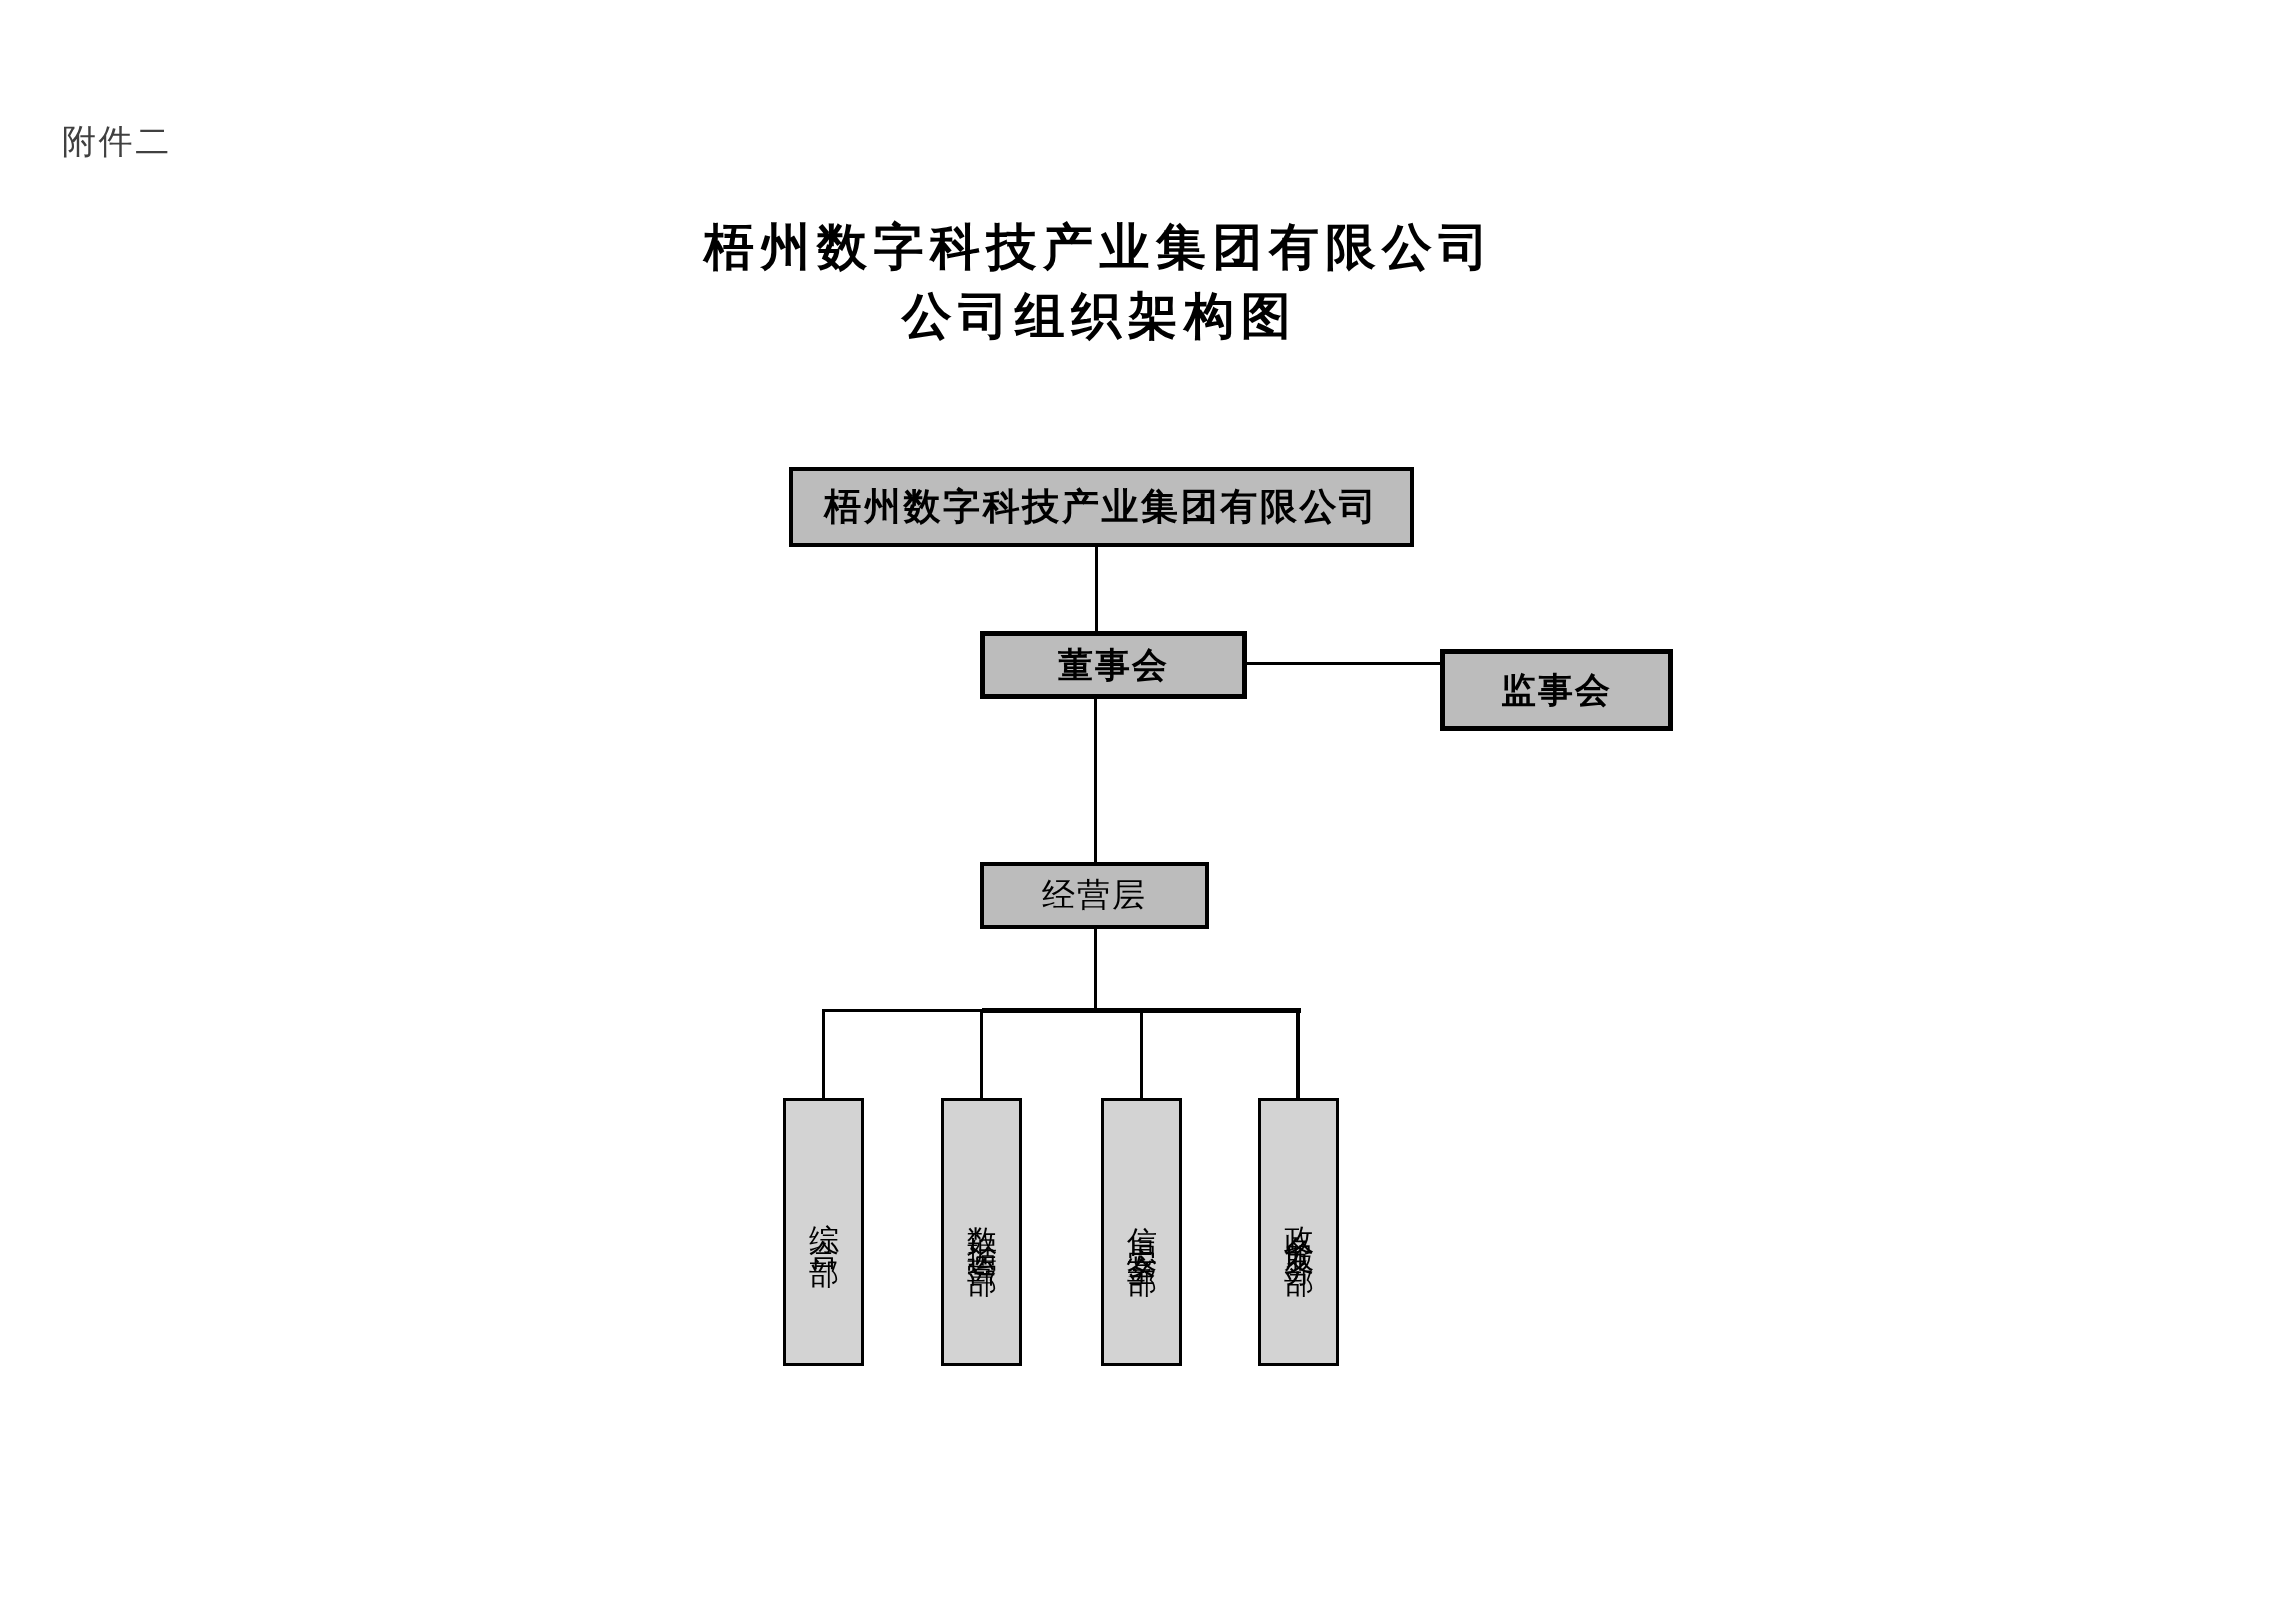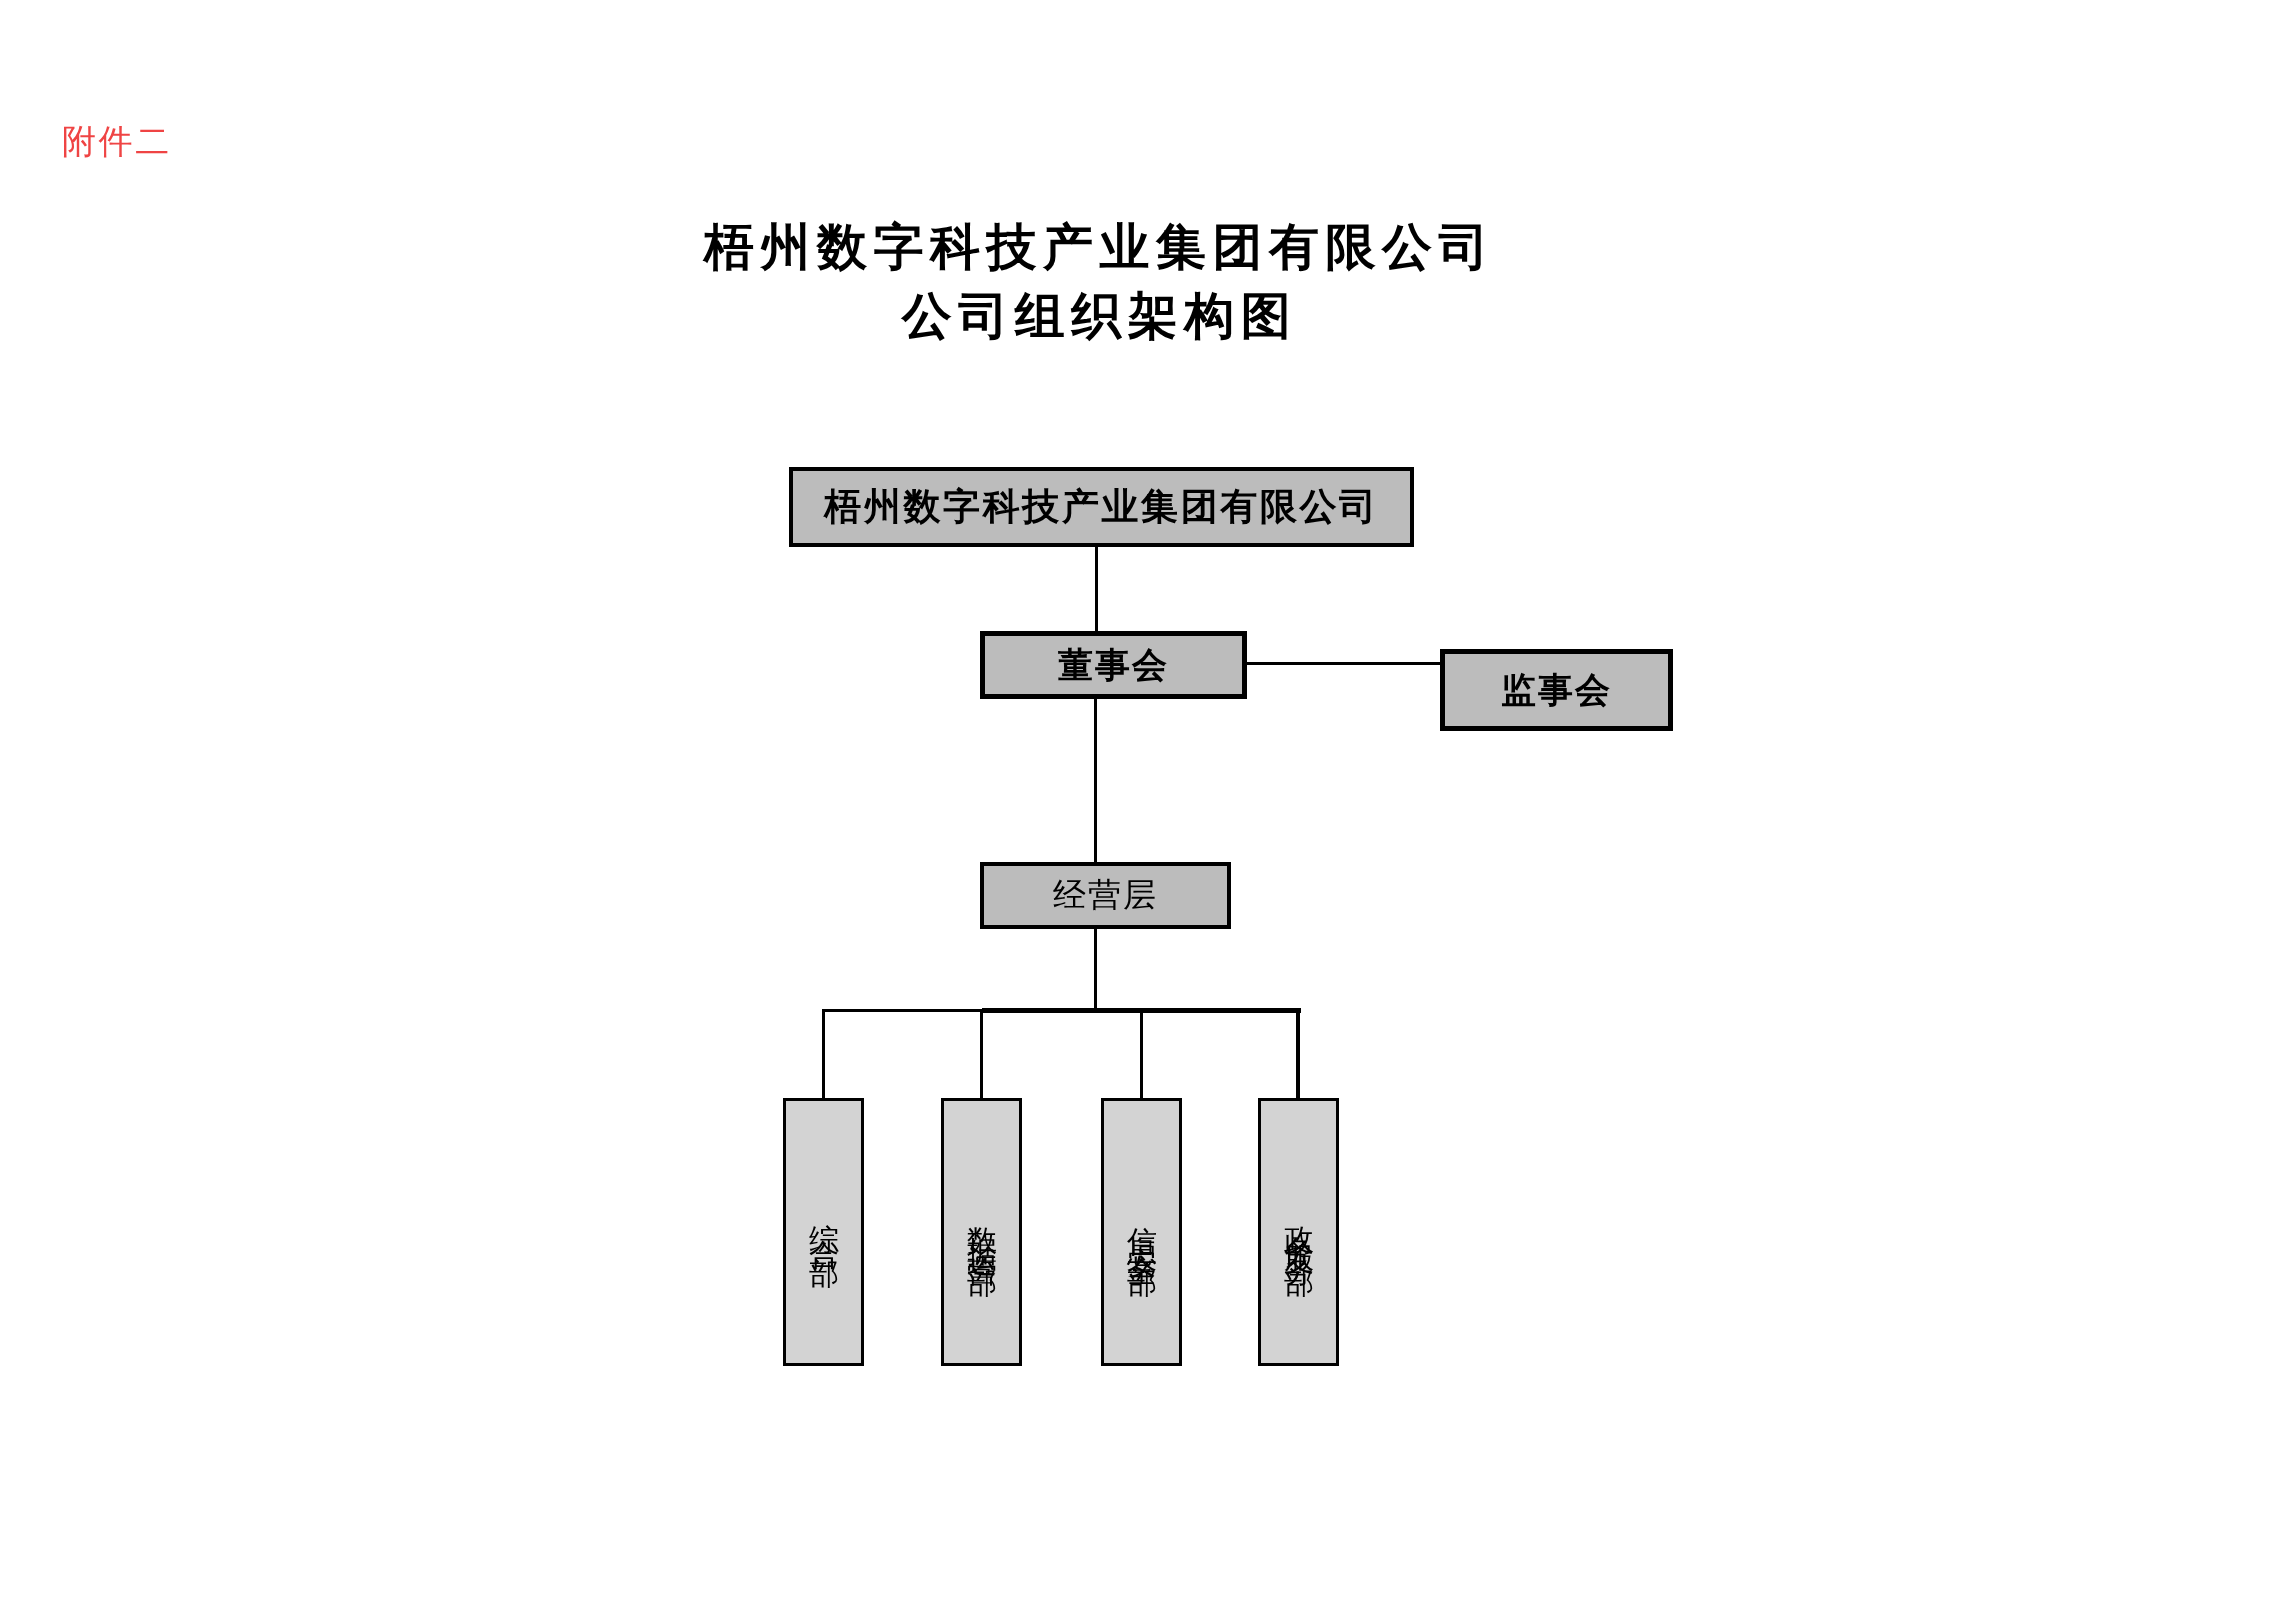--- a/index.html
+++ b/index.html
@@ -17,21 +17,21 @@
   }
 
   
   .attachment {
     position: absolute;
     left: 62px;
     top: 119px;
     font-family: "Liberation Serif", serif;
     font-size: 34px;
     letter-spacing: 2.6px;
-    color: #ef4444;
+    color: #404040;
   }
   .title {
     position: absolute;
     left: 0;
     top: 213px;
     width: 2199px;
     text-align: center;
     font-family: "Liberation Serif", serif;
     font-weight: bold;
     font-size: 50px;
@@ -58,21 +58,21 @@
   }
   .box-board {
     left: 980px; top: 631px; width: 267px; height: 68px;
     border-width: 5.2px; font-size: 35px; font-weight: bold; letter-spacing: 2px;
   }
   .box-supervisory {
     left: 1440px; top: 649px; width: 233px; height: 82px;
     border-width: 5.2px; font-size: 35px; font-weight: bold; letter-spacing: 2px;
   }
   .box-mgmt {
-    left: 980px; top: 862px; width: 251px; height: 67px;
+    left: 980px; top: 862px; width: 229px; height: 67px;
     font-size: 33px; letter-spacing: 2px;
   }
   .box-dept {
     top: 1098px; width: 81px; height: 268px;
     border-width: 3.3px; background: #d3d3d3; font-size: 30px;
   }
   .dept-1 { left: 783px; }
   .dept-2 { left: 941px; }
   .dept-3 { left: 1101px; }
   .dept-4 { left: 1258px; }

